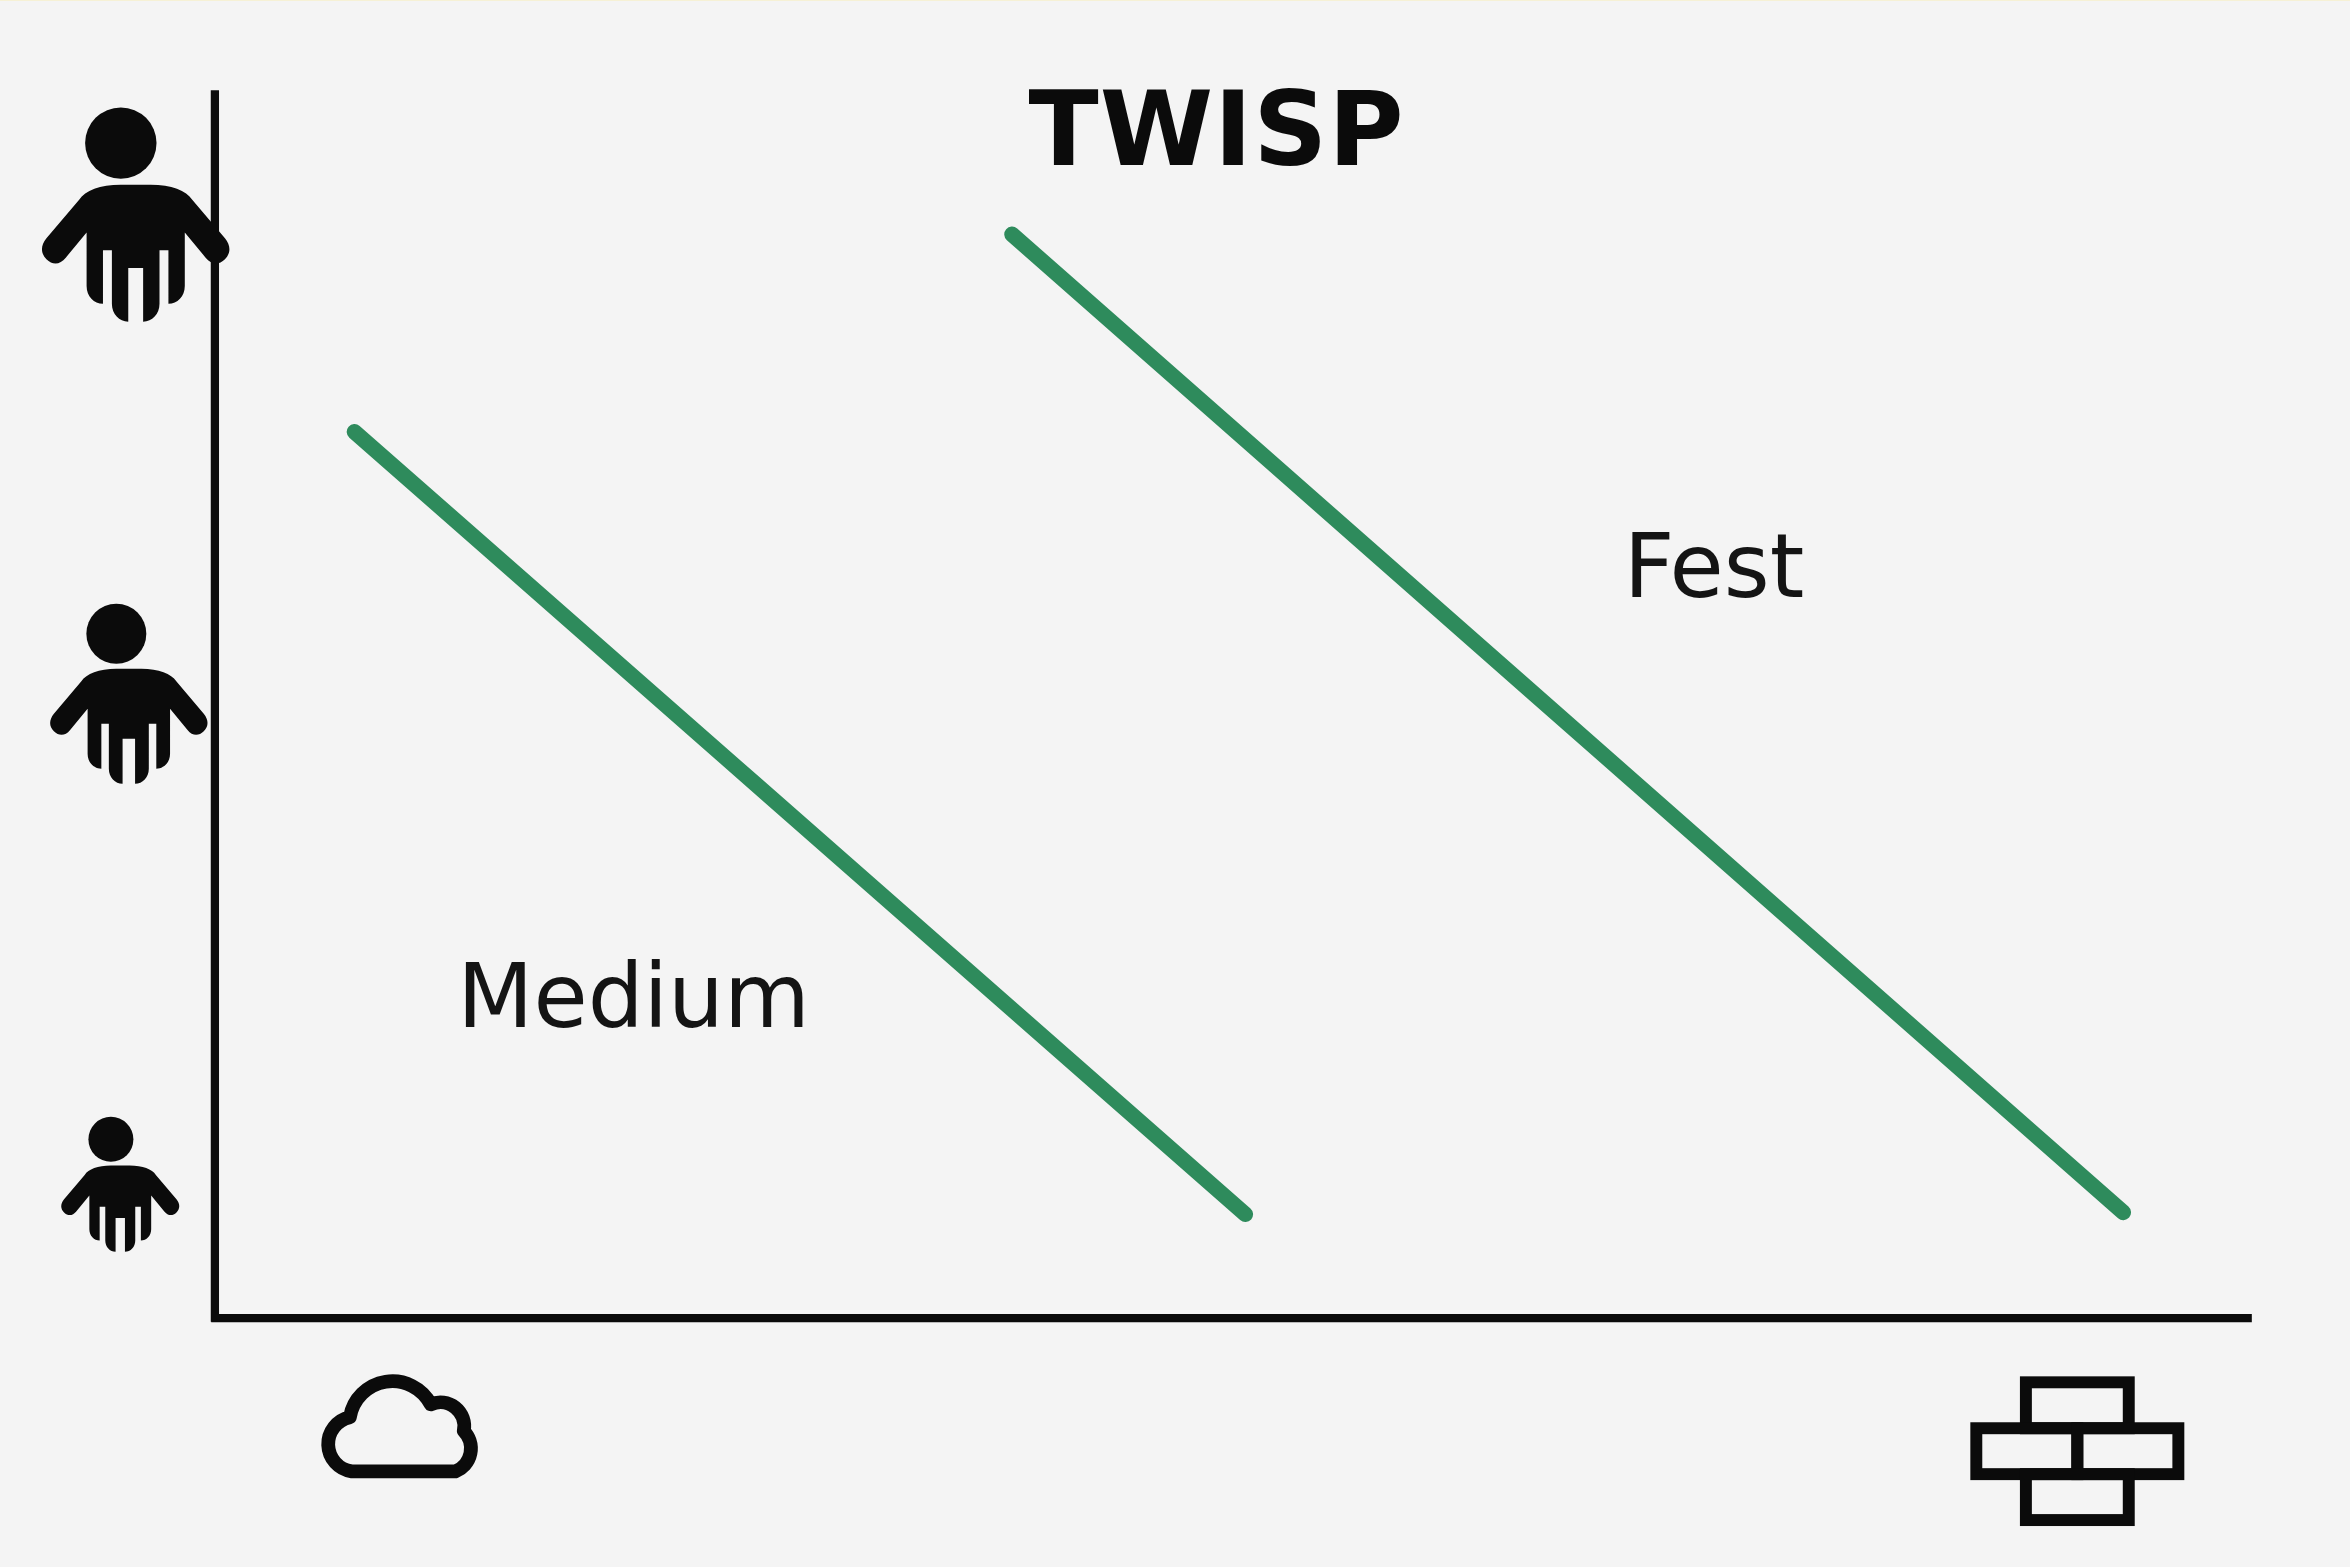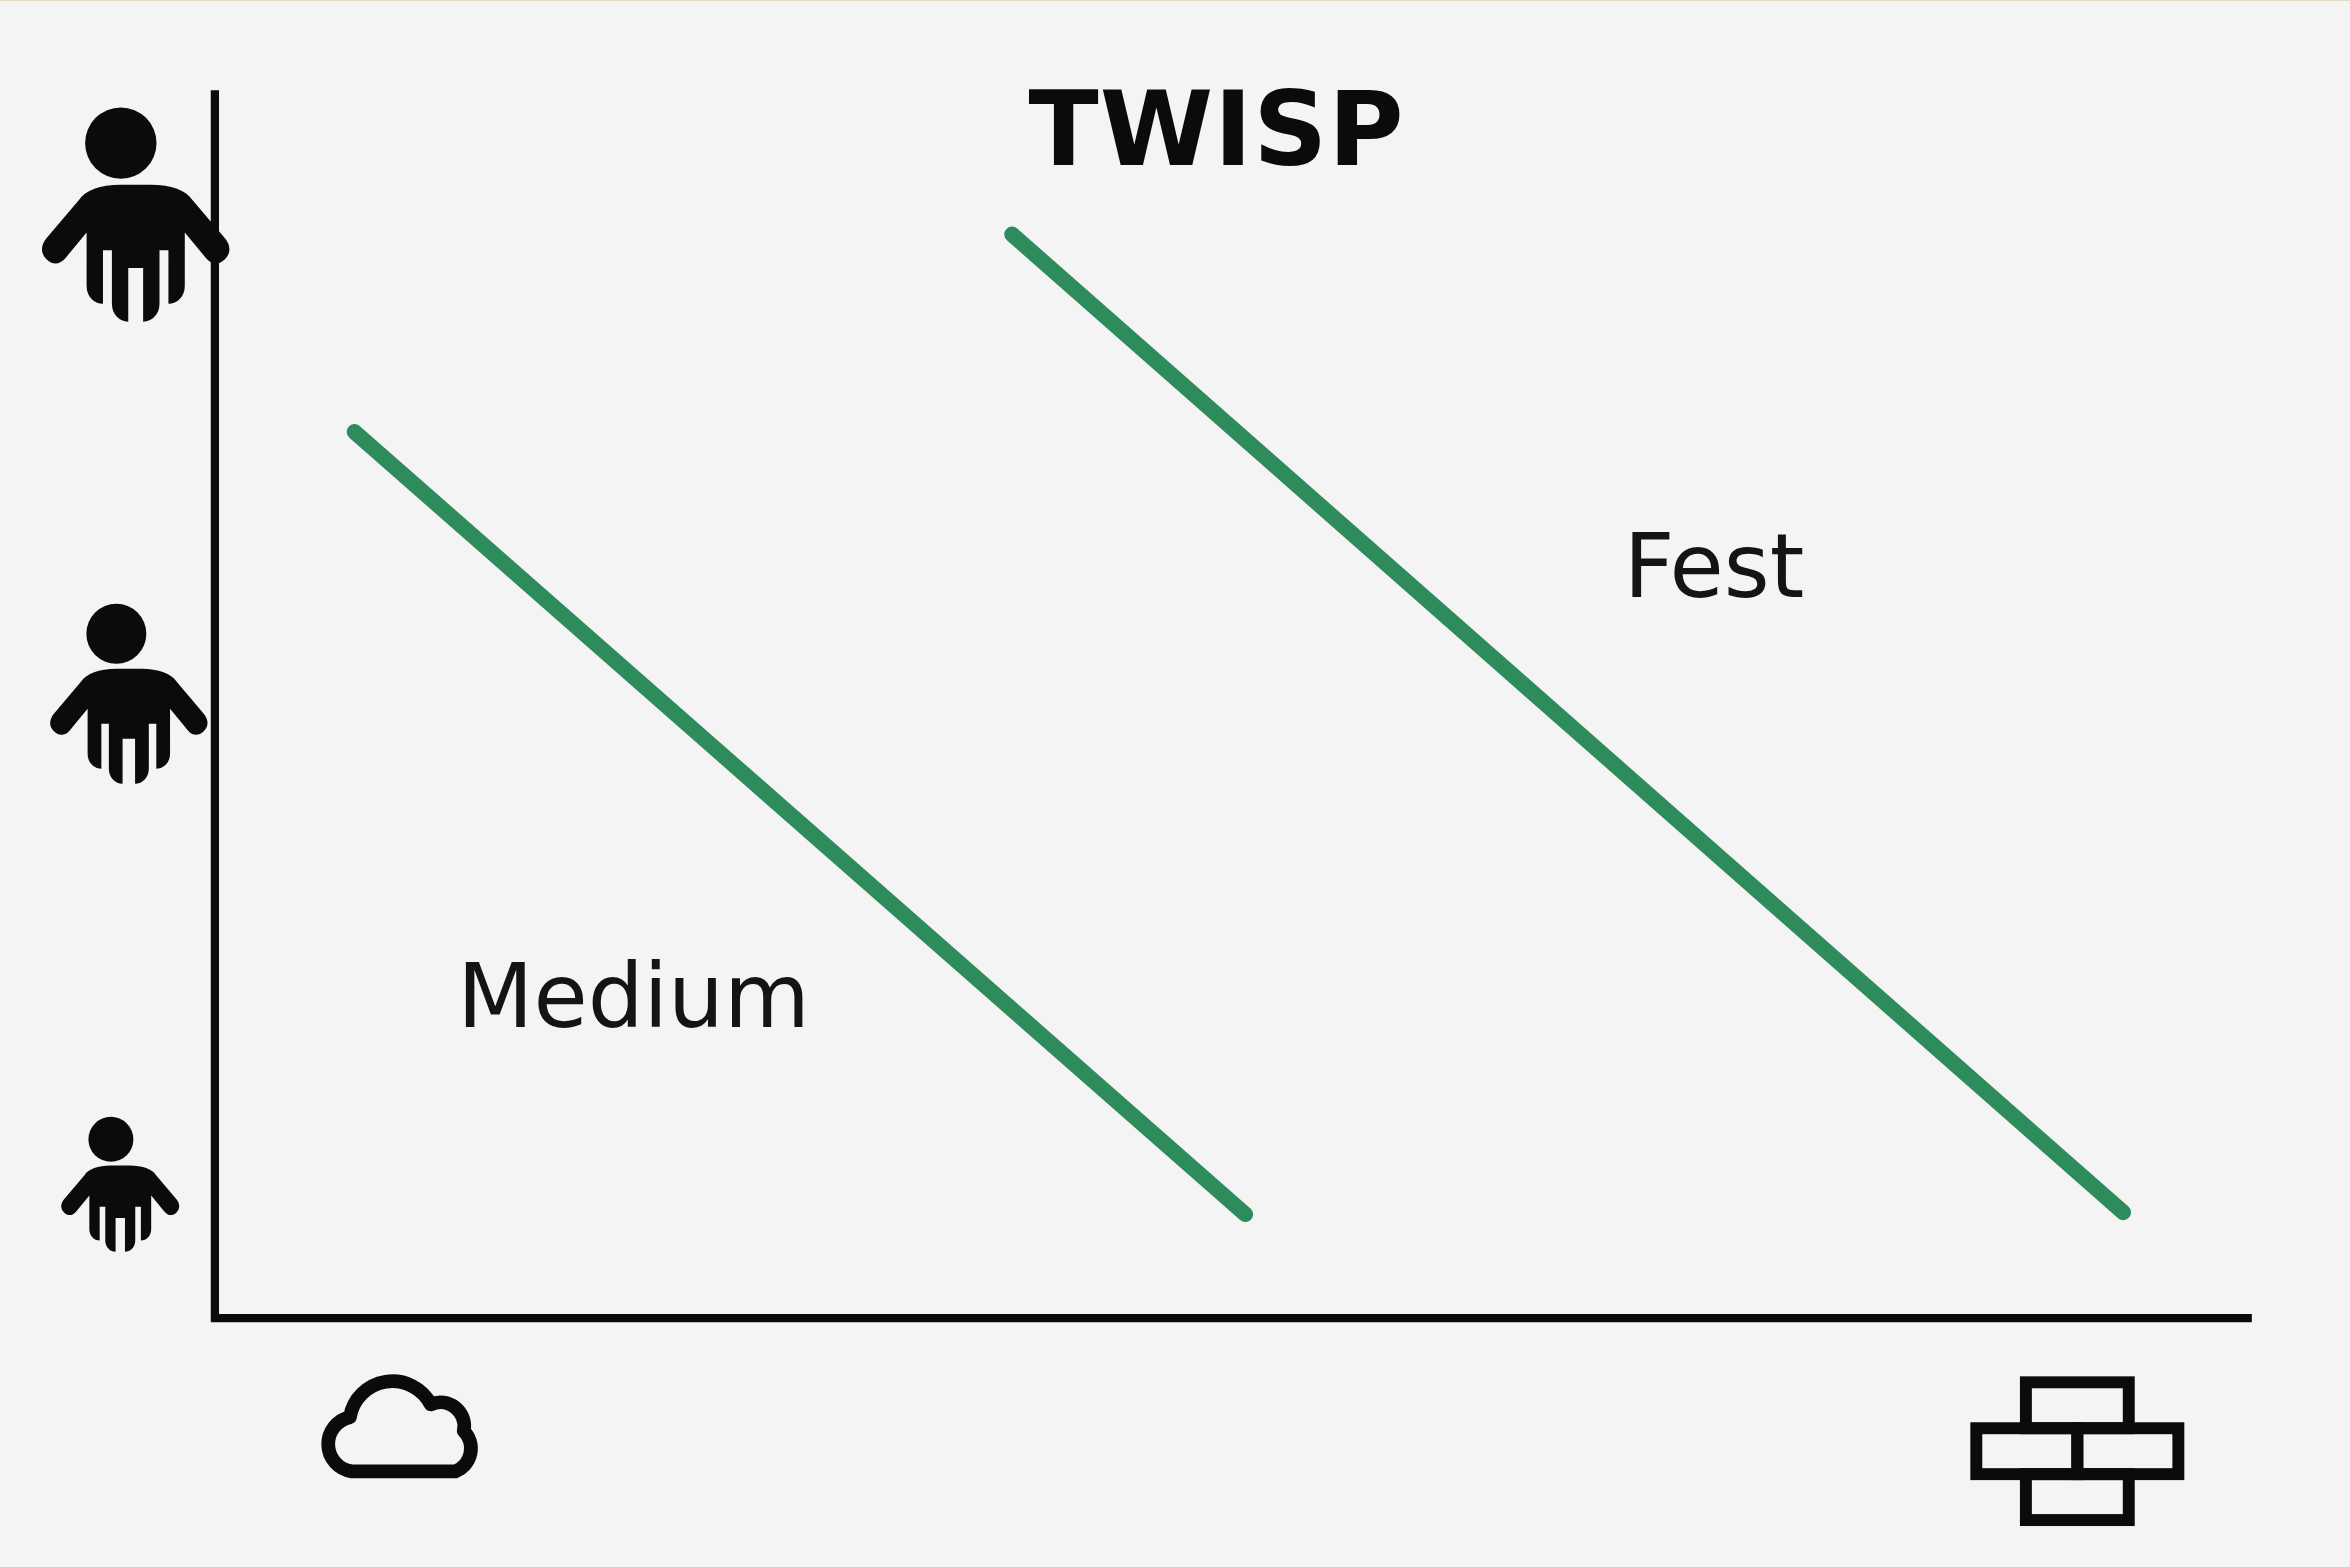--- a/index.html
+++ b/index.html
@@ -5,21 +5,21 @@
 <style>
   html, body {
     margin: 0;
     padding: 0;
     background: #f4f4f4;
   }
   #stage {
     position: relative;
     width: 2351px;
     height: 1568px;
-    background: #a16207;
+    background: #fde047;
     overflow: hidden;
     font-family: "DejaVu Sans", sans-serif;
     text-decoration: underline;
   }
   #chart-svg {
     position: absolute;
     left: 0;
     top: 0;
     width: 2351px;
     height: 1568px;

